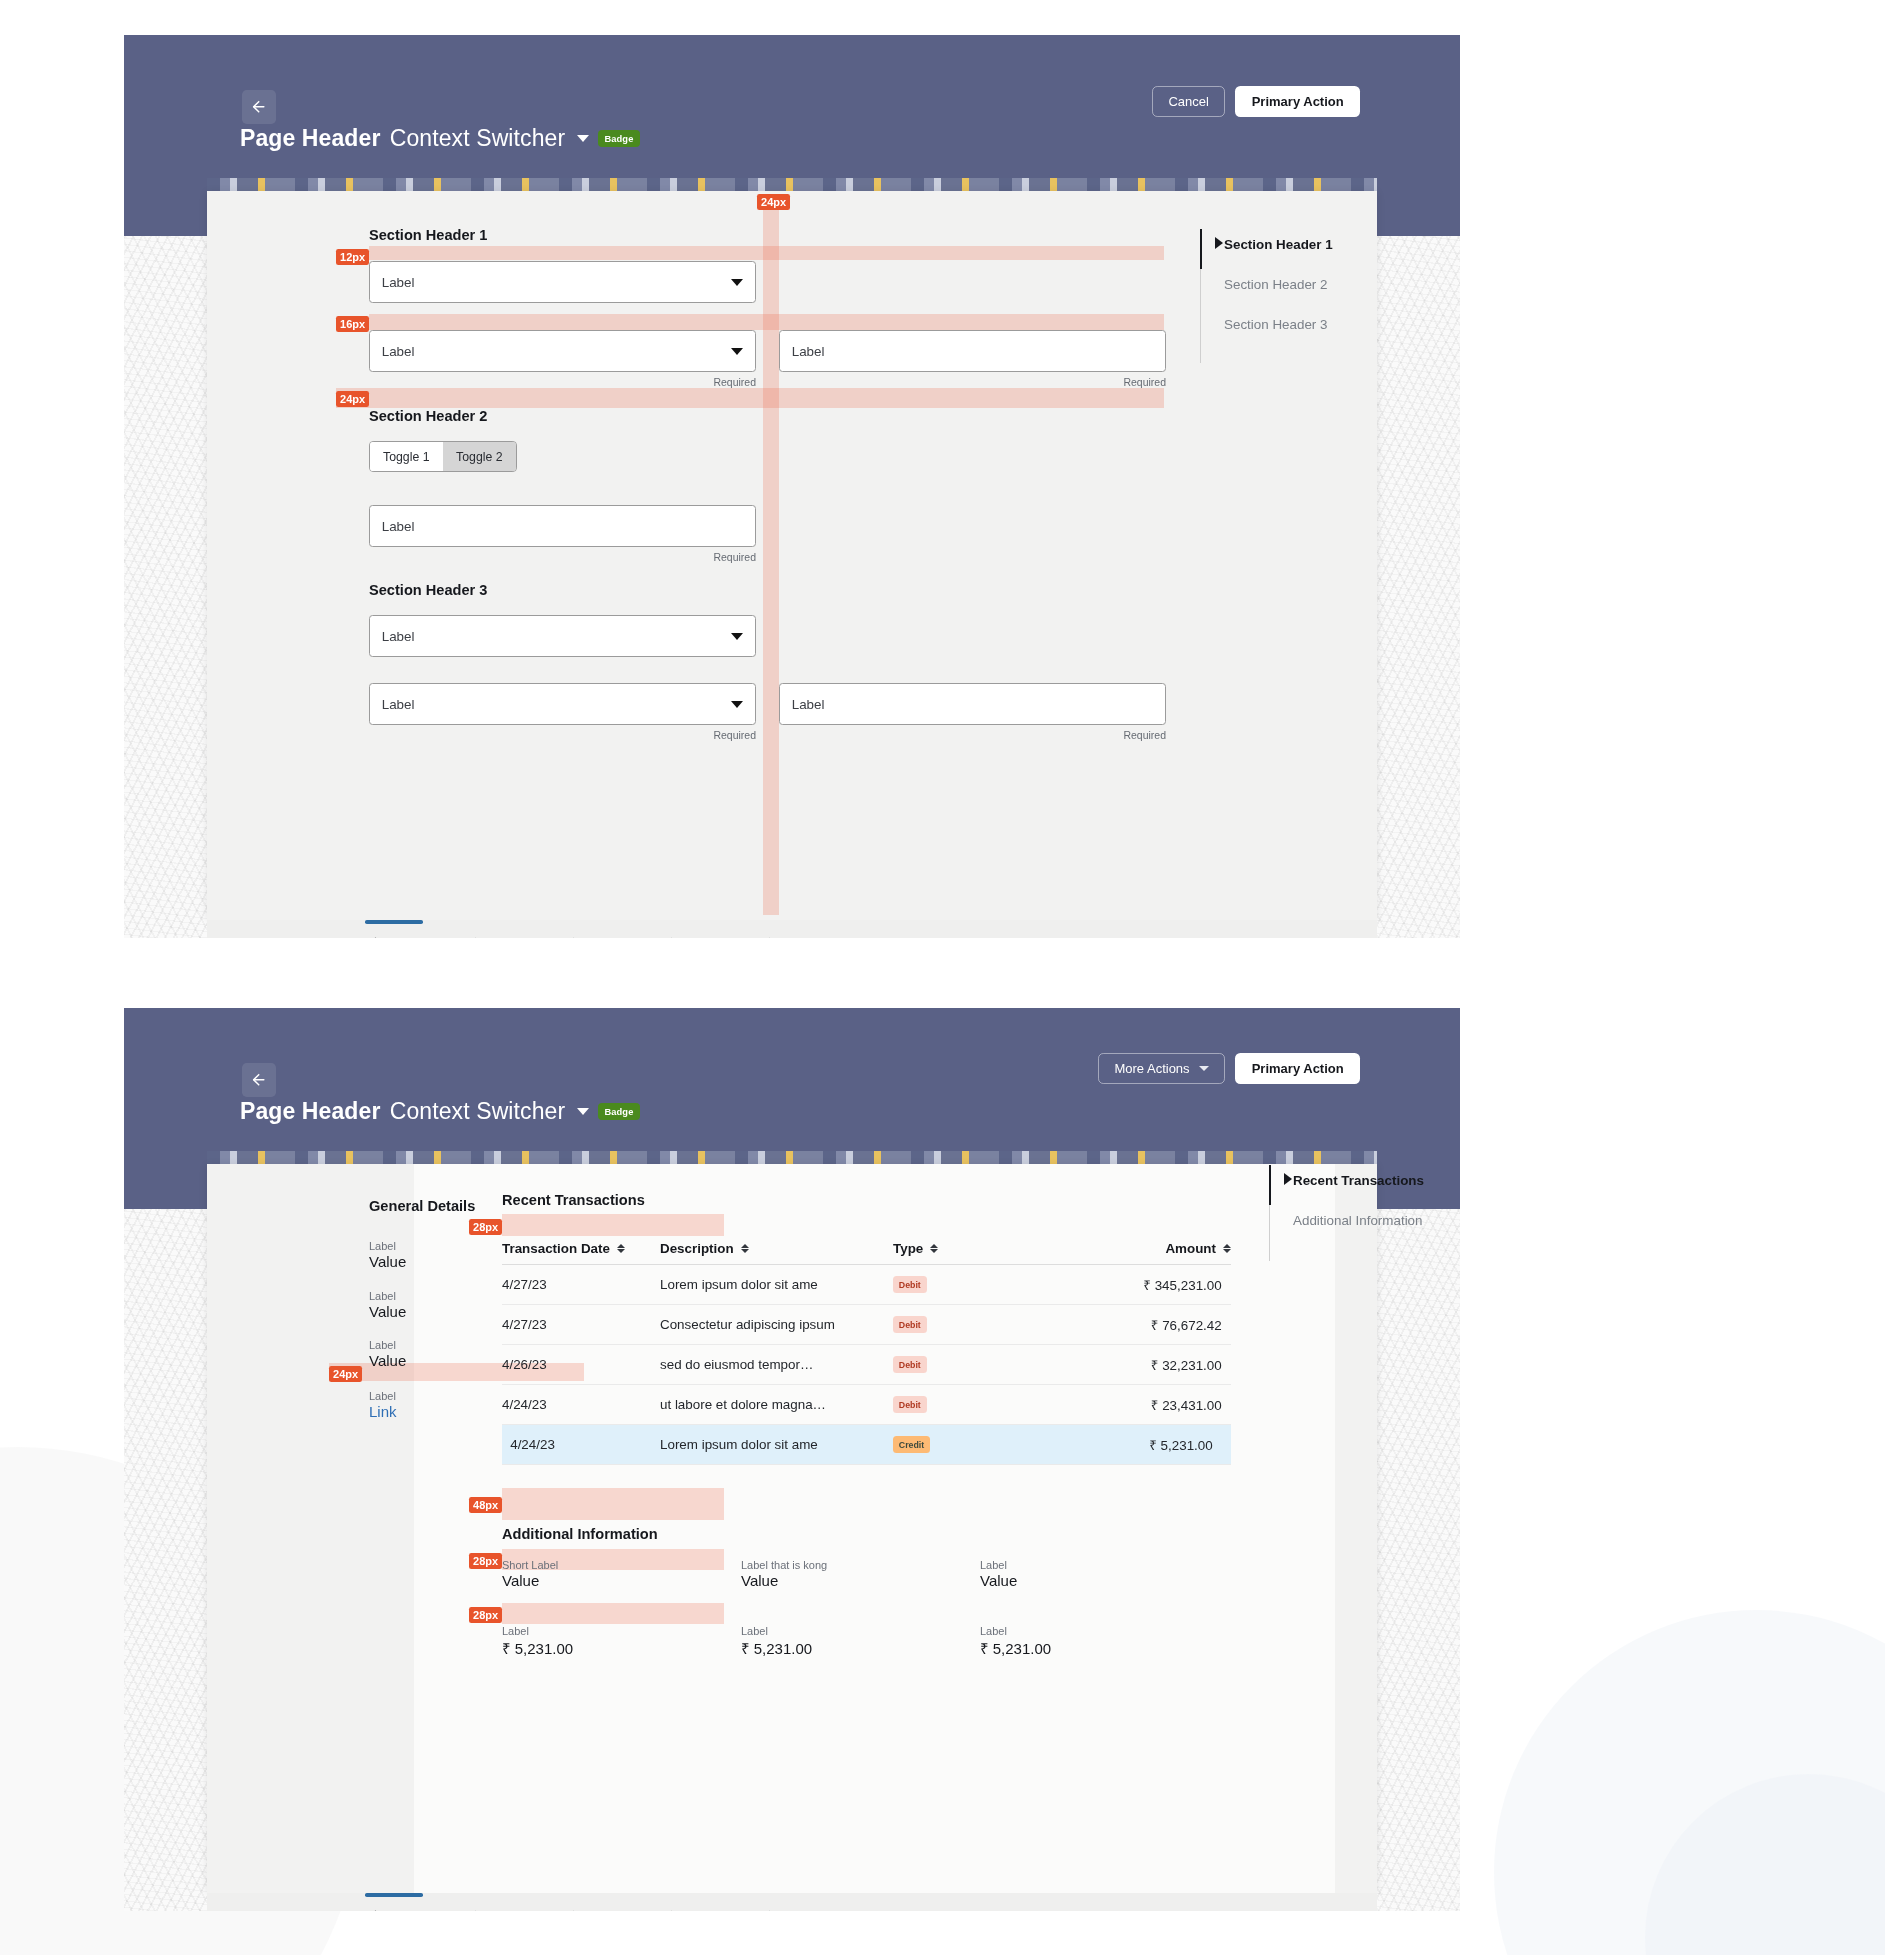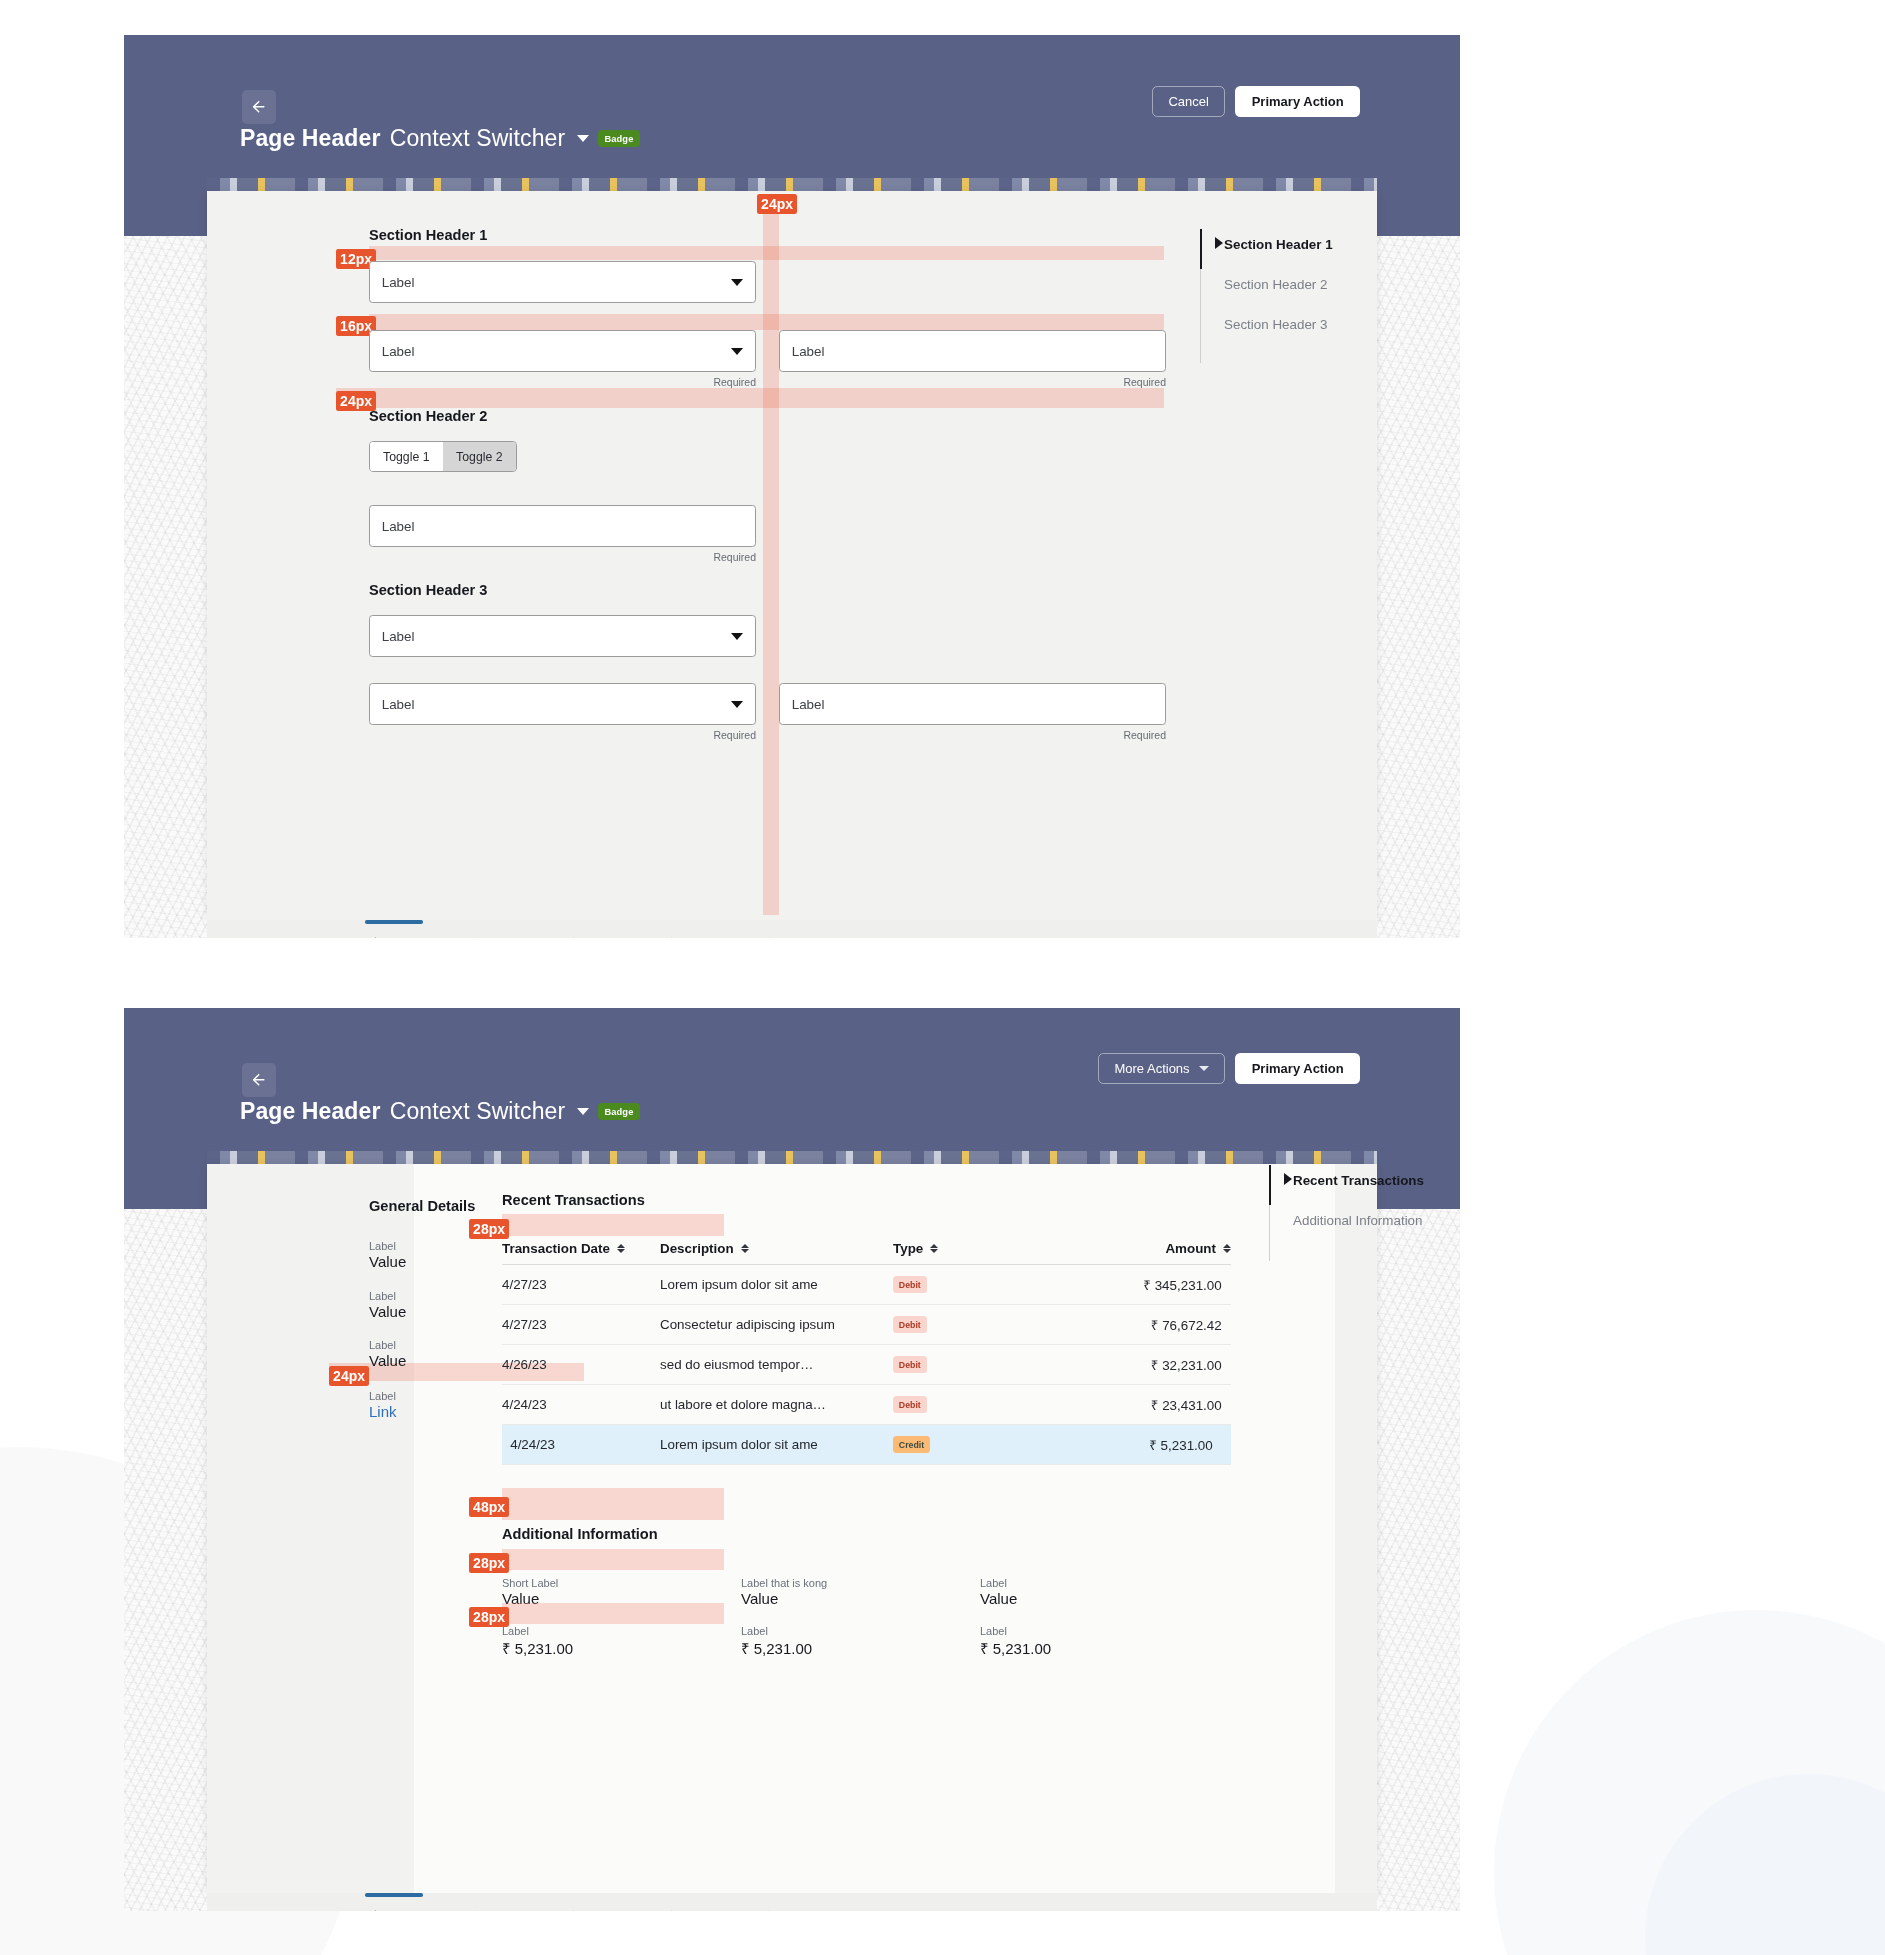--- a/index.html
+++ b/index.html
@@ -104,21 +104,21 @@
   .rail-tick {
     position:absolute; left:-9.3px; width:0;height:0;
     border-top:6.4px solid transparent; border-bottom:6.4px solid transparent;
     border-left:8.8px solid #16181d;
   }
   .rail-active-line { position:absolute; left:-1.2px; width:1.8px; background:#16181d; }
 
   
   .spacer { position:absolute; background:rgba(236,112,86,.26); pointer-events:none; }
   .sp-tag {
-    position:absolute; background:#e8542b; color:#fff; font-size:14px; font-weight:700;
+    position:absolute; background:#e8542b; color:#fff; font-size:11px; font-weight:700;
     padding:1.8px 4.1px; border-radius:2.3px; pointer-events:none; white-space:nowrap;
   }
 
   
   .tabbar { position:absolute; background:#efefee; display:flex; align-items:center; }
   .tab { display:flex; align-items:center; gap:8.2px; position:relative; cursor:pointer; }
   .tab .tlbl { font-size:13.4px; color:#5c6067; }
   .tab.active .tlbl { color:#16181d; font-weight:700; }
   .tab .active-bar { position:absolute; top:-15px; left:0; width:58px; height:3.5px; background:#2d6ca3; border-radius:1.8px; }
 
@@ -430,21 +430,21 @@
     </div>
 
     <div class="spacer" style="left:378px; top:480px; width:222px; height:31.5px;"></div>
     <div class="sp-tag" style="left:345px; top:489px;">48px</div>
 
     <div class="sec-h" style="position:absolute; left:378px; top:518px;">Additional Information</div>
 
     <div class="spacer" style="left:378px; top:541px; width:222px; height:21px;"></div>
     <div class="sp-tag" style="left:345px; top:545px;">28px</div>
 
-    <div style="position:absolute; left:378px; top:569px; width:729px; display:flex;">
+    <div style="position:absolute; left:378px; top:551px; width:729px; display:flex;">
       <div style="width:239px;">
         <div class="kv-lbl">Short Label</div>
         <div class="kv-val">Value</div>
       </div>
       <div style="width:239px;">
         <div class="kv-lbl">Label that is kong</div>
         <div class="kv-val">Value</div>
       </div>
       <div style="width:239px;">
         <div class="kv-lbl">Label</div>

